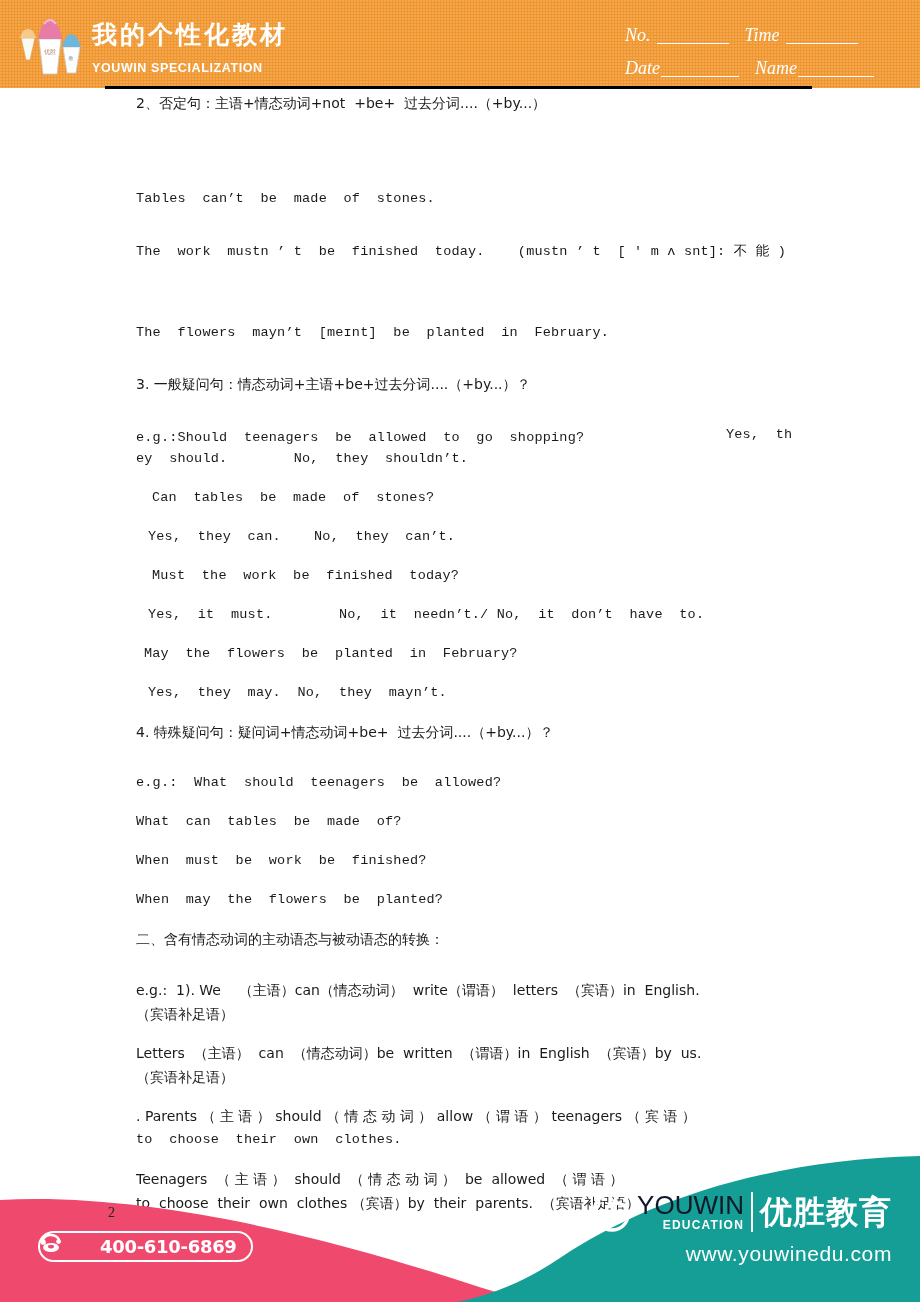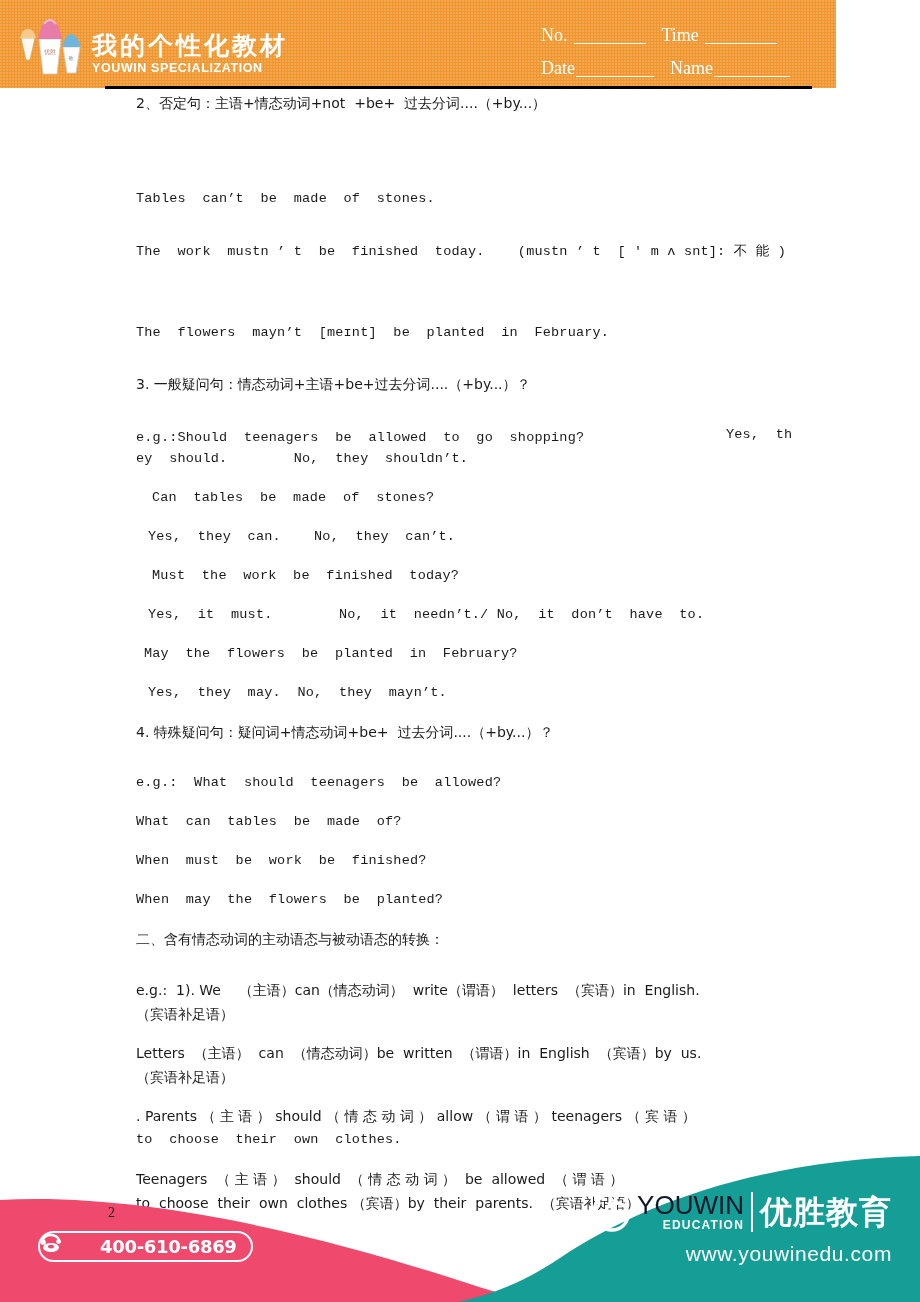--- a/index.html
+++ b/index.html
@@ -16,21 +16,21 @@
     height: 1302px;
     overflow: hidden;
     background: #ffffff;
   }
 
   
   .header {
     position: absolute;
     left: 0;
     top: 0;
-    width: 836px;
+    width: 920px;
     height: 88px;
     background: #f0962f;
     overflow: hidden;
   }
   .header-texture {
     position: absolute;
     inset: 0;
     background-image:
       radial-gradient(circle at 1px 1px, rgba(255,255,255,0.16) 1px, transparent 1.3px);
     background-size: 3px 3px;
@@ -61,21 +61,21 @@
     letter-spacing: 3px;
     line-height: 1.05;
     white-space: nowrap;
   }
   .brand-en {
     font-family: "Liberation Sans", sans-serif;
     font-weight: bold;
     font-size: 12.5px;
     color: #ffffff;
     letter-spacing: 0.6px;
-    margin-top: 2px;
+    margin-top: 13px;
     white-space: nowrap;
   }
 
   .header-fields {
     position: absolute;
     right: 25px;
     top: 20px;
     width: 270px;
     color: #ffffff;
     font-family: "Liberation Serif", serif;
@@ -83,20 +83,21 @@
   }
   .field-row {
     display: flex;
     align-items: flex-end;
     margin-bottom: 9px;
     height: 24px;
   }
   .field {
     display: flex;
     align-items: flex-end;
+    font-style: italic;
   }
   .field-label {
     white-space: nowrap;
     color: #ffffff;
     font-size: 18px;
     line-height: 1;
   }
   .field-line {
     display: inline-block;
     border-bottom: 1.5px solid #ffffff;

